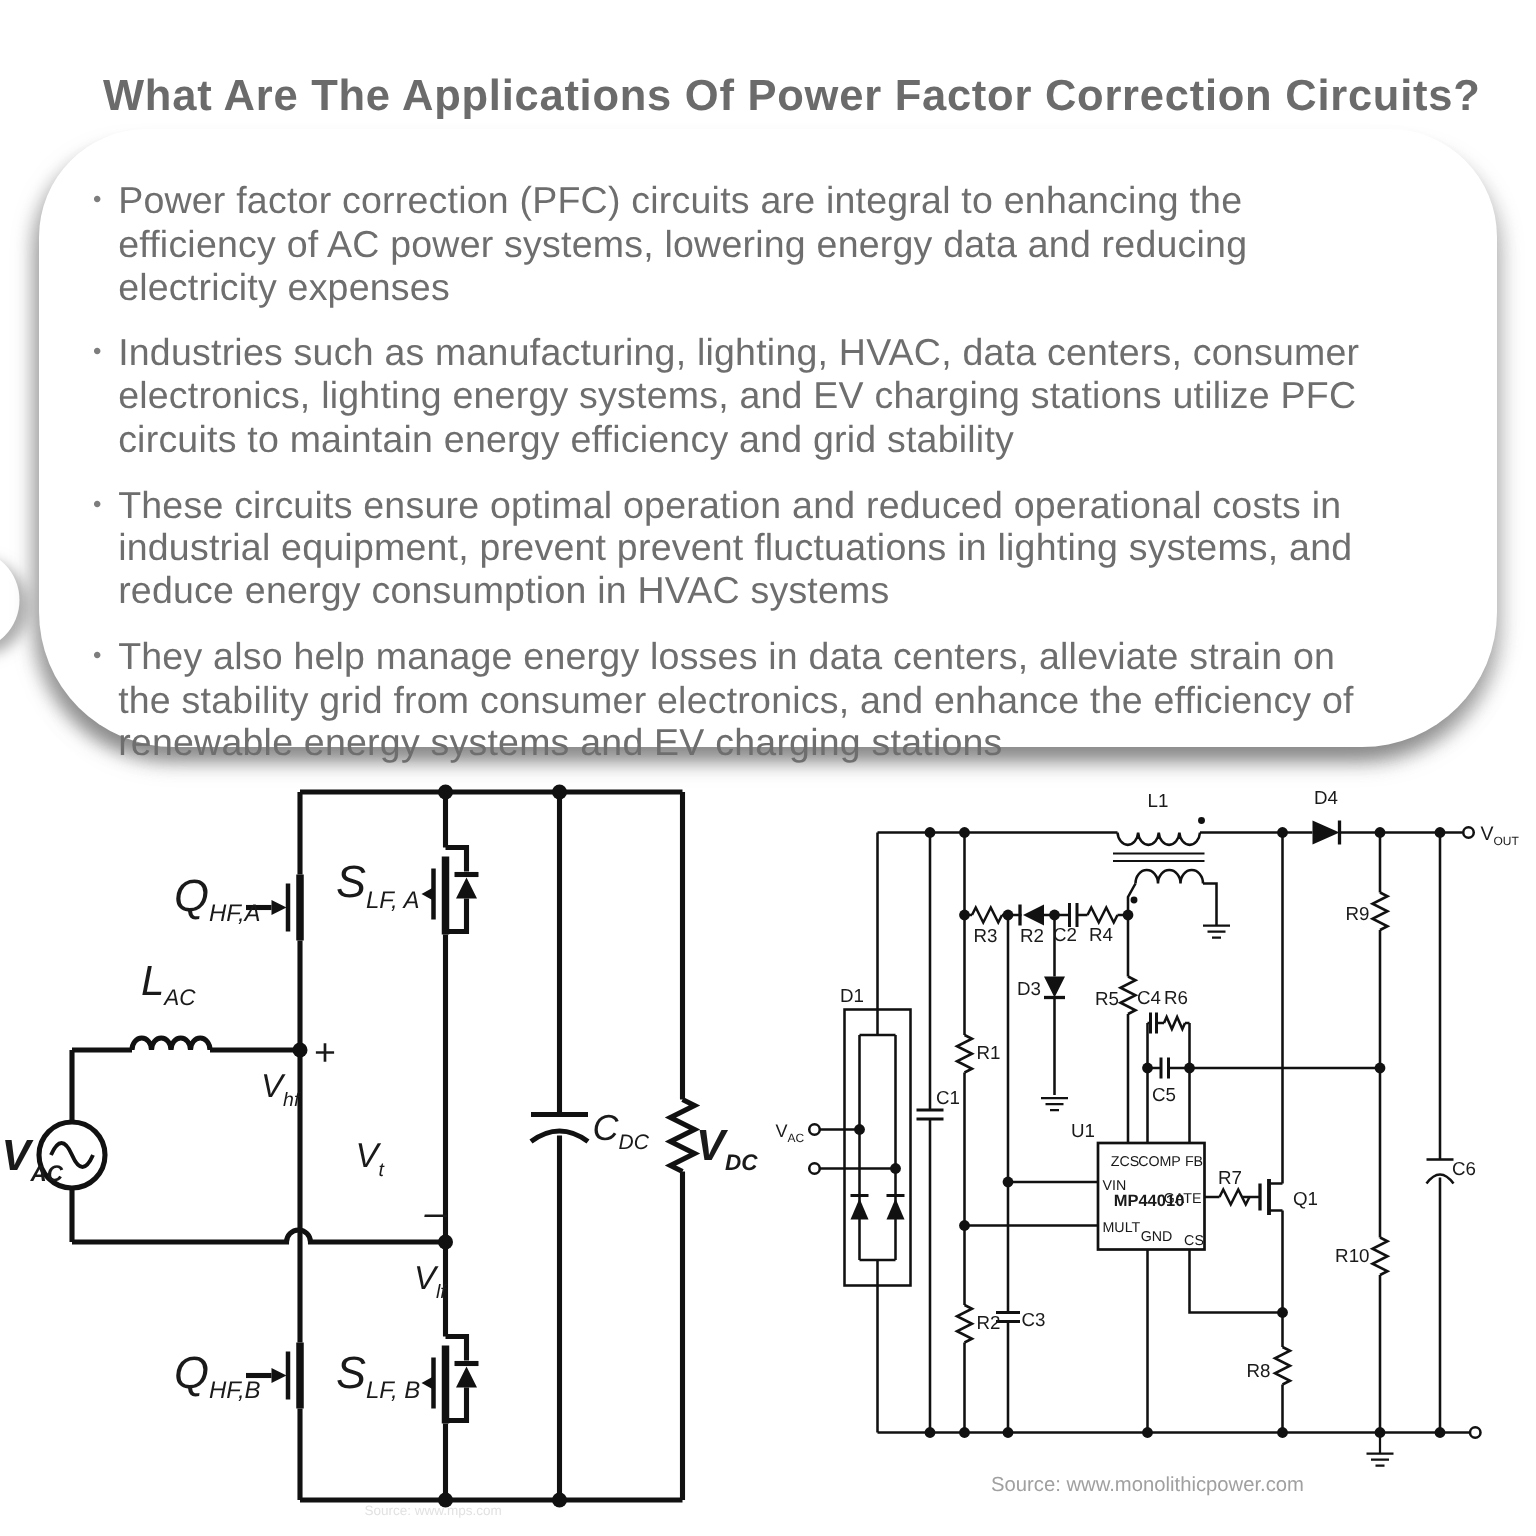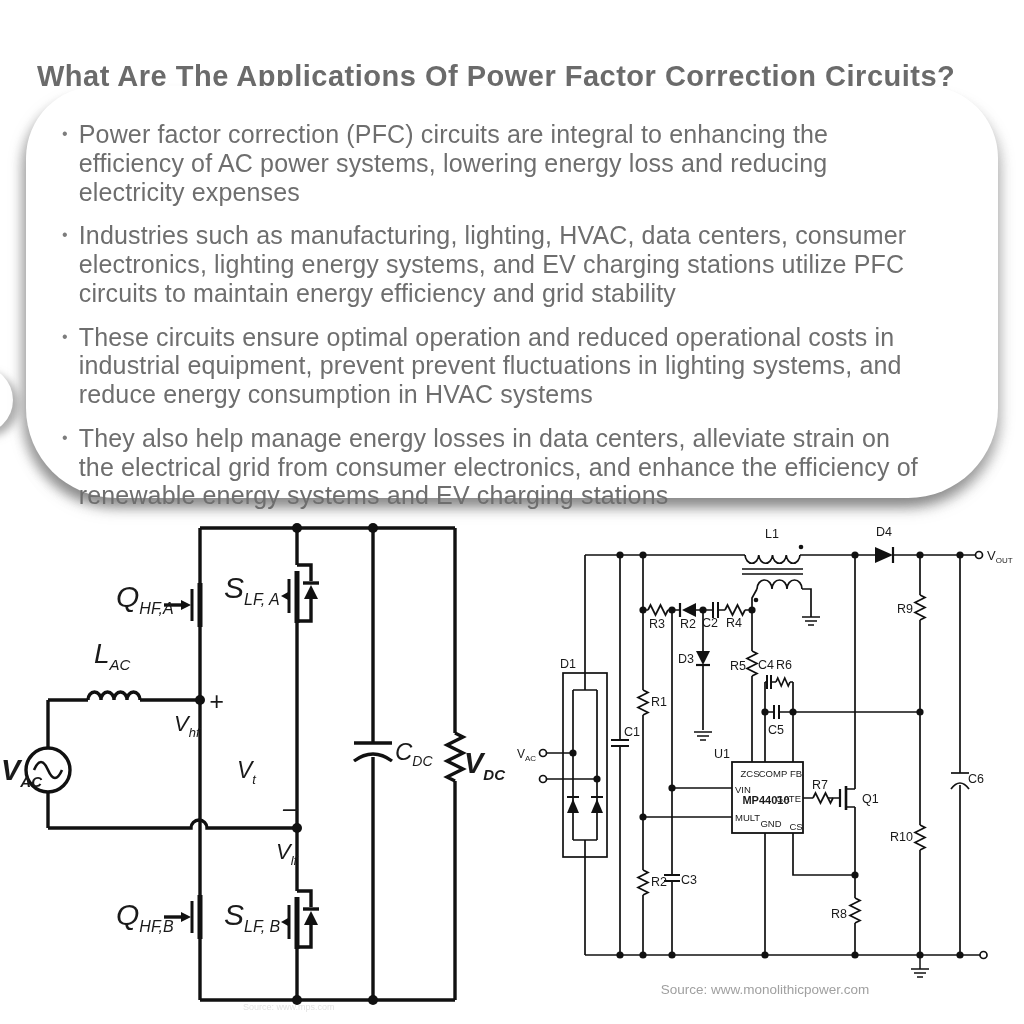--- a/index.html
+++ b/index.html
@@ -2,22 +2,22 @@
 <html><head>
 <meta charset="utf-8">
 <style>
   html,body{margin:0;padding:0;}
   body{
     width:1024px;height:1024px;position:relative;overflow:hidden;
     background:#ffffff;
     font-family:"Liberation Sans",sans-serif;
   }
   .title{
-    position:absolute;top:36px;left:37px;width:950px;
-    text-align:left;font-size:29px;font-weight:bold;color:#6b6b6b;
+    position:absolute;top:24px;left:37px;width:950px;
+    text-align:right;font-size:29px;font-weight:bold;color:#6b6b6b;
     line-height:1.45;letter-spacing:.5px;
   }
   .side-circle{
     position:absolute;left:-55px;top:366px;width:68px;height:68px;
     border-radius:50%;background:#fff;
     box-shadow:8px 5px 9px -2px rgba(120,120,120,.6);
   }
   .bubble{
     position:absolute;left:26px;top:86px;width:972px;height:412px;
     background:#ffffff;
@@ -48,34 +48,34 @@
 
 <h1 class="title">What Are The Applications Of Power Factor Correction Circuits?</h1>
 
 <div class="side-circle"></div>
 
 <div class="bubble"></div>
 
 <div class="bullets">
   <div class="bullet">
     <span class="dot">•</span>
-    <span class="txt">Power factor correction (PFC) circuits are integral to enhancing the efficiency of AC power systems, lowering energy loss and reducing electricity expenses</span>
+    <span class="txt">Power factor correction (PFC) circuits are integral to enhancing the efficiency of AC power systems, lowering energy data and reducing electricity expenses</span>
   </div>
   <div class="bullet">
     <span class="dot">•</span>
     <span class="txt">Industries such as manufacturing, lighting, HVAC, data centers, consumer electronics, lighting energy systems, and EV charging stations utilize PFC circuits to maintain energy efficiency and grid stability</span>
   </div>
   <div class="bullet">
     <span class="dot">•</span>
     <span class="txt">These circuits ensure optimal operation and reduced operational costs in industrial equipment, prevent prevent fluctuations in lighting systems, and reduce energy consumption in HVAC systems</span>
   </div>
   <div class="bullet">
 
     <span class="dot">•</span>
-    <span class="txt">They also help manage energy losses in data centers, alleviate strain on the electrical grid from consumer electronics, and enhance the efficiency of renewable energy systems and EV charging stations</span>
+    <span class="txt">They also help manage energy losses in data centers, alleviate strain on the stability grid from consumer electronics, and enhance the efficiency of renewable energy systems and EV charging stations</span>
   </div>
 </div>
 
 <div class="circuits">
 
   <svg width="520" height="519" viewBox="0 0 520 519" style="position:absolute;left:0;top:0" fill="none" stroke="#111" stroke-width="3.4">
     <g>
       <path d="M200,23 H455 M200,495 H455"></path>
       <path d="M200,23 V78 M200,122 V390 M200,434 V495"></path>
       <path d="M48,195 H88 M140,195 H200"></path>

